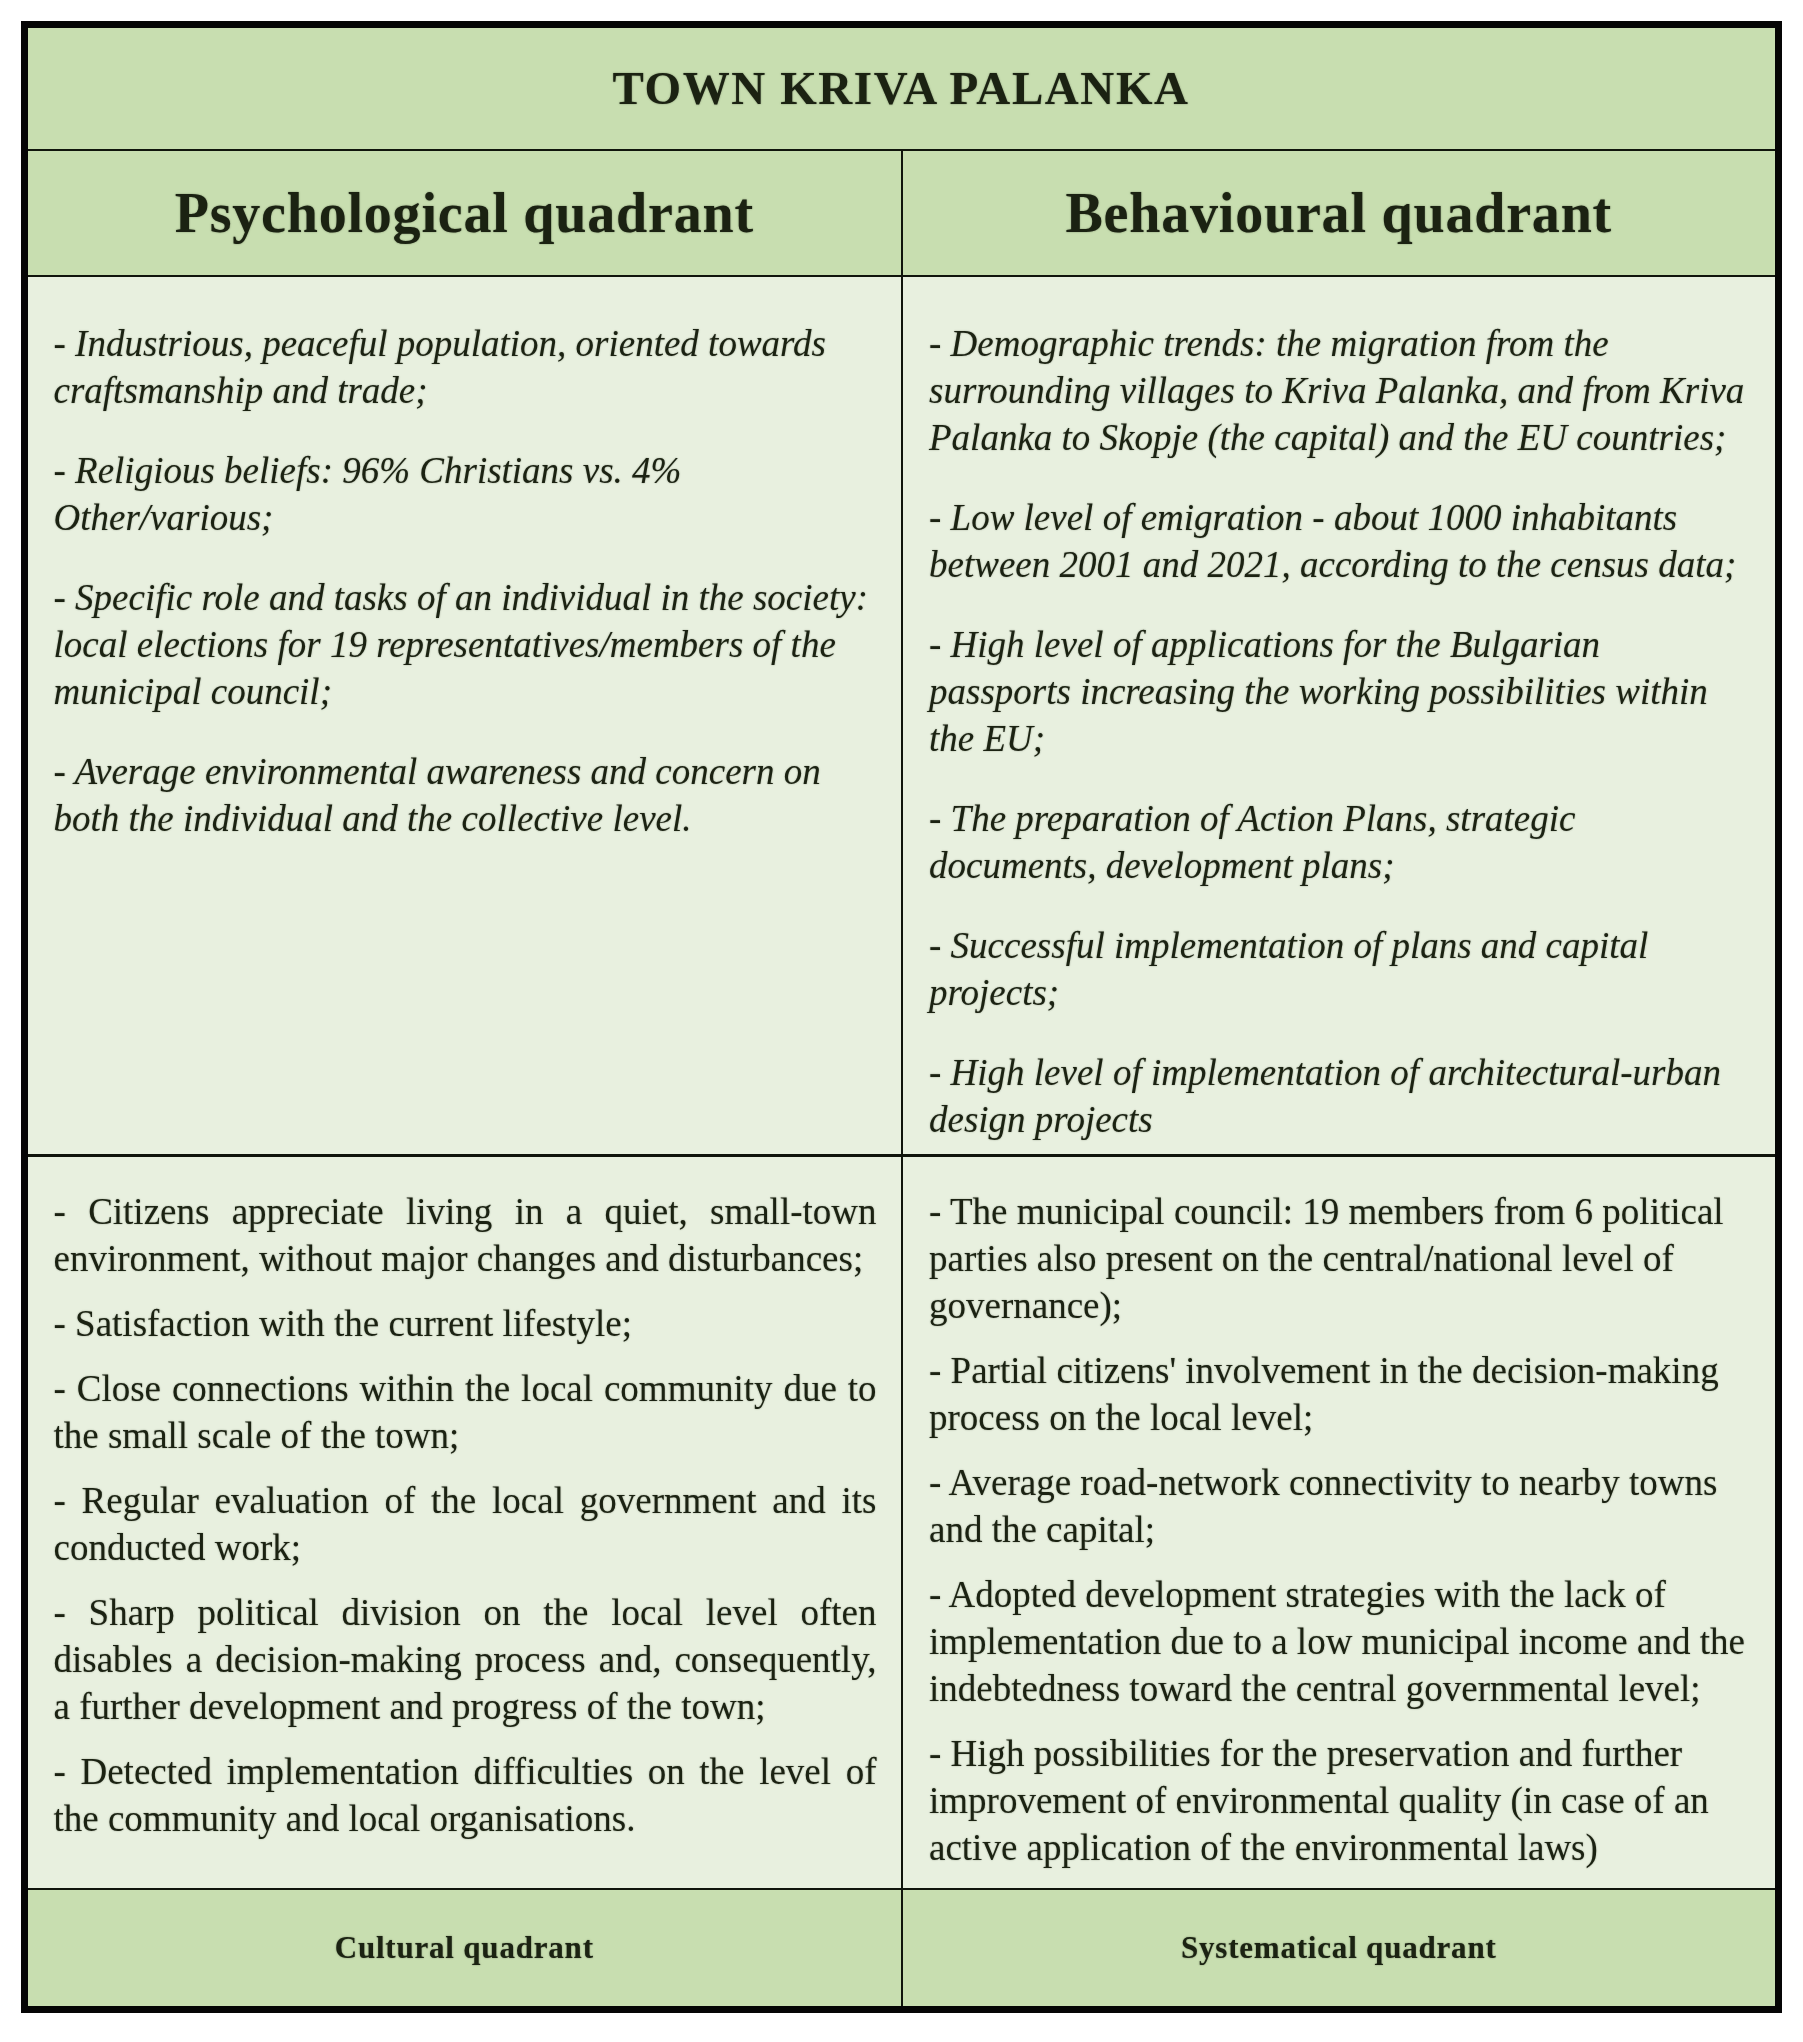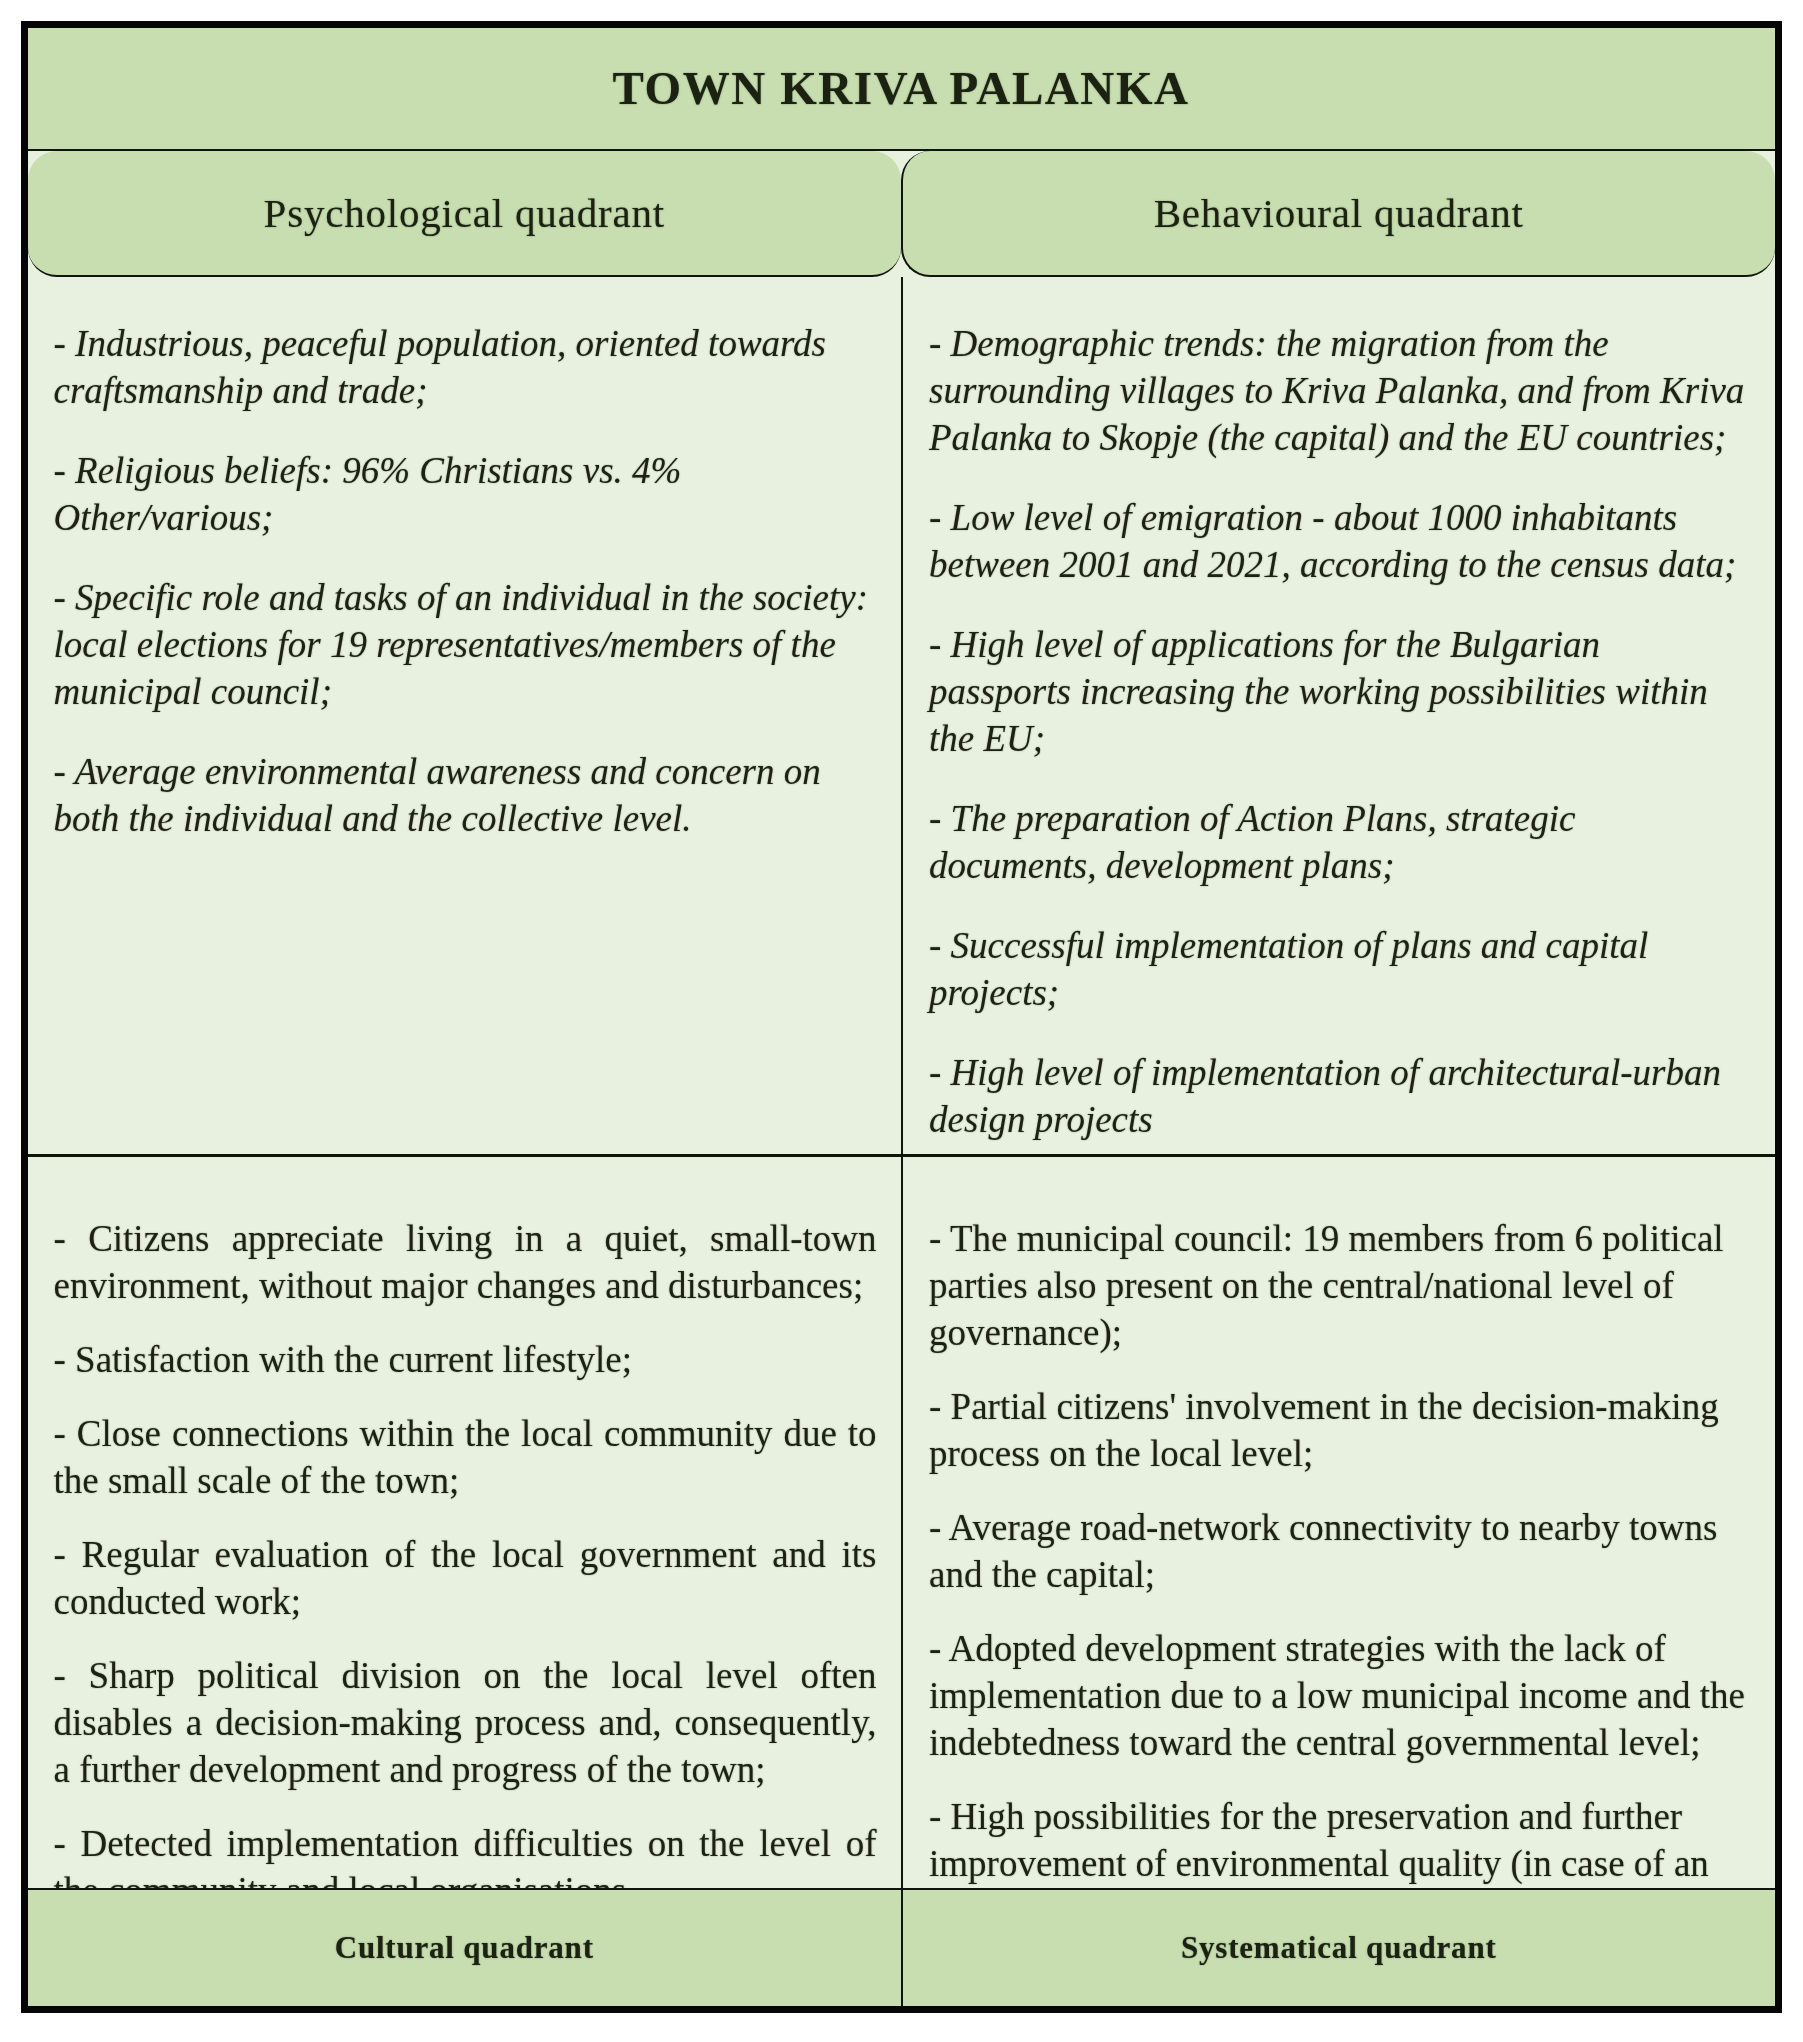--- a/index.html
+++ b/index.html
@@ -32,41 +32,40 @@
     display:flex; align-items:center; justify-content:center;
     text-align:center;
   }
   .title-cell{
     grid-column:1 / 3; grid-row:1;
     font-size:47px; font-weight:bold; letter-spacing:1.6px;
     border-bottom:2.5px solid var(--line-dark);
   }
   .header-cell{
     grid-row:2;
-    font-size:41px; font-weight:normal; letter-spacing:0.8px;
+    font-size:56px; font-weight:bold; letter-spacing:0.8px;
     border-bottom:2.5px solid var(--line-dark);
-    border-radius:29px;
   }
   .footer-cell{
     grid-row:5;
     font-size:31px; font-weight:bold; letter-spacing:0.8px;
     border-top:2.5px solid var(--line-dark);
   }
   .content-cell{
     background:var(--cell-green);
     padding:43px 24.5px 16.4px 26px;
     font-size:37px; line-height:47px;
     overflow:hidden;
   }
   .row-top{ grid-row:3;font-style:italic; }
   .row-bottom{ grid-row:4; border-top:3.3px solid var(--line-dark); padding-top:31px; }
   .col-right{ grid-column:2; border-left:2.5px solid var(--line-dark); }
   .col-left{ grid-column:1; }
   .row-top .para{ margin-bottom:33px; }
-  .row-bottom .para{ margin-bottom:18px;margin-top:27px; }
+  .row-bottom .para{ margin-bottom:18px; }
   .justify .para{ text-align:justify; }
   .para{ text-shadow:0 0 1.6px rgba(27,34,18,0.45); }
   .band span{ text-shadow:0 0 1.6px rgba(20,30,12,0.5); }
 </style>
 </head>
 <body>
 
 <div class="swot-table">
 
   <div class="band title-cell">

